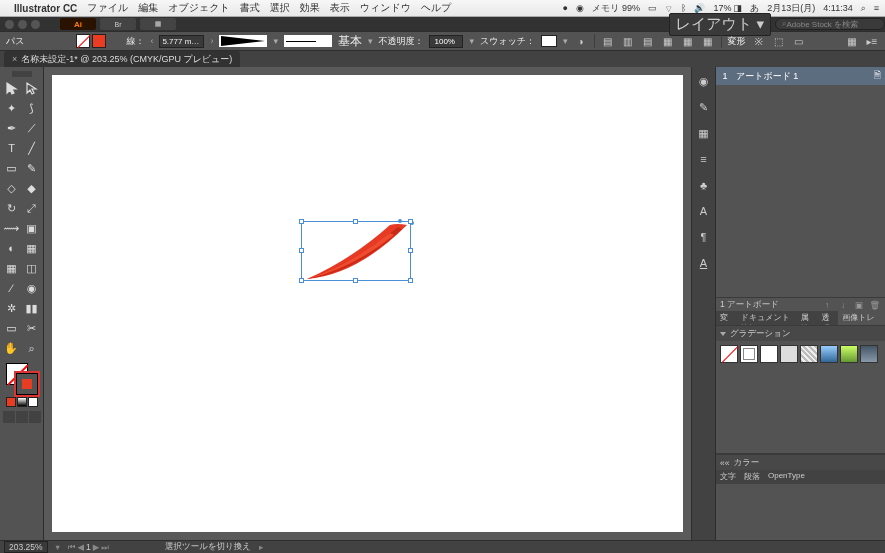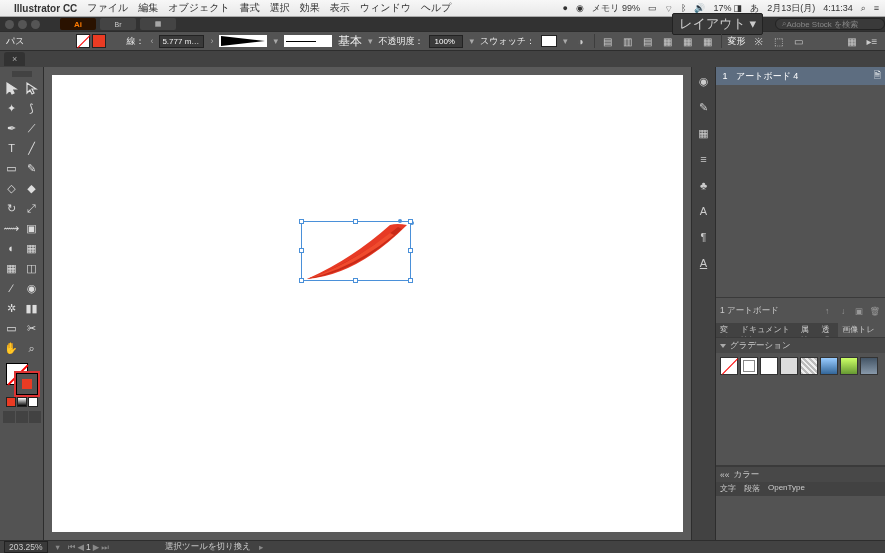--- a/index.html
+++ b/index.html
@@ -9,21 +9,21 @@
 .menubar .appname{font-weight:bold;margin-right:10px}
 .menubar .mitem{margin-right:10px;cursor:default}
 .menubar .spacer{flex:1}
 .menubar .ritem{margin-left:8px;font-size:9px;display:flex;align-items:center;gap:2px}
 .traffic{position:absolute;top:20px;left:5px;display:flex;gap:4px;z-index:5}
 .tl{width:9px;height:9px;border-radius:50%}
 .appbar{height:14px;background:#323232;display:flex;align-items:center;padding-left:60px;gap:4px}
 .appbar .aico{width:36px;height:12px;background:#444;border-radius:2px;display:flex;align-items:center;justify-content:center;font-size:7px;color:#ccc}
 .appbar .aico.ai{background:#2a1200;color:#ff7b00;font-weight:bold;font-size:8px}
 .appbar .sp{flex:1}
-.appbar .layoutbtn{font-size:13px;color:#ccc;padding:1px 6px;background:#3a3a3a;border:1px solid #222;border-radius:2px;margin-right:8px}
+.appbar .layoutbtn{font-size:15px;color:#ccc;padding:1px 6px;background:#3a3a3a;border:1px solid #222;border-radius:2px;margin-right:0}
 .appbar .search{width:110px;height:12px;background:#3a3a3a;border:1px solid #222;border-radius:6px;font-size:8px;color:#888;padding:0 6px;display:flex;align-items:center}
 .ctrlbar{height:20px;background:#535353;border-top:1px solid #2d2d2d;border-bottom:1px solid #2d2d2d;display:flex;align-items:center;padding:0 6px;gap:6px;font-size:9px;color:#ddd}
 .ctrlbar .lbl{color:#eee}
 .ctrlbar .swatchpair{display:flex;gap:2px}
 .ctrlbar .sw{width:14px;height:14px;border:1px solid #222}
 .ctrlbar .sw.none{background:#fff;position:relative}
 .ctrlbar .sw.none:after{content:"";position:absolute;left:-2px;top:50%;width:18px;height:1px;background:red;transform:rotate(-45deg)}
 .ctrlbar .sw.or{background:#ea3b23}
 .ctrlbar .numbox{background:#3a3a3a;border:1px solid #222;padding:1px 2px;font-size:8px;color:#eee;min-width:45px}
 .ctrlbar .brushprev{width:48px;height:12px;background:#fff;display:flex;align-items:center;justify-content:center}
@@ -61,21 +61,21 @@
 .dockstrip{width:24px;background:#424242;border-left:1px solid #2d2d2d;display:flex;flex-direction:column;align-items:center;padding-top:6px;gap:10px}
 .dockstrip .di{width:16px;height:16px;color:#ccc;display:flex;align-items:center;justify-content:center;font-size:11px}
 .panels{width:170px;background:#535353;border-left:1px solid #2d2d2d;display:flex;flex-direction:column;font-size:9px;color:#ccc}
 .ptabs{display:flex;background:#424242;height:16px;align-items:center}
 .ptabs .pt{padding:2px 5px;cursor:pointer;font-size:8.5px}
 .ptabs .pt.act{background:#535353;color:#fff}
 .artlist{flex:0 0 auto;height:230px;overflow:auto}
 .artrow{display:flex;align-items:center;height:18px;background:#5d6d80;padding:0 4px;gap:6px;font-size:9px;color:#fff}
 .artrow .num{width:10px;text-align:center}
 .artrow .paper{margin-left:auto;font-size:9px}
-.artfoot{display:flex;align-items:center;height:26px;border-top:1px solid #3a3a3a;padding:0 4px;font-size:8.5px;gap:4px}
+.artfoot{display:flex;align-items:center;height:14px;border-top:1px solid #3a3a3a;padding:0 4px;font-size:8.5px;gap:4px}
 .artfoot .sp{flex:1}
 .artfoot .fi{width:12px;height:12px;color:#999;display:flex;align-items:center;justify-content:center}
 .proptabs{display:flex;background:#424242;height:14px;font-size:8px}
 .proptabs .pt2{padding:1px 4px}
 .proptabs .pt2.act{background:#535353}
 .gradline{height:16px;display:flex;align-items:center;padding:0 4px;font-size:8.5px;background:#484848;border-top:1px solid #3a3a3a}
 .gradline .disc{width:0;height:0;border-left:3px solid transparent;border-right:3px solid transparent;border-top:4px solid #aaa;margin-right:4px}
 .swtabs{display:flex;background:#424242;height:16px;font-size:8.5px}
 .swtabs .pt{padding:2px 5px}
 .swtabs .pt.act{background:#535353}
@@ -184,20 +184,21 @@
   <div class="icn">⬚</div>
   <div class="icn">▭</div>
   <div class="sp" style="flex:1"></div>
   <div class="icn">▦</div>
   <div class="icn">▸≡</div>
 </div>
 
 <div class="tabbar">
   <div class="tab">
     <span class="x">×</span>
+    <span>名称未設定-1* @ 203.25% (CMYK/GPU プレビュー)</span>
   </div>
 </div>
 
 <div class="main">
 
   <div class="toolbox">
     <div class="tab2"></div>
     <div class="toolrow">
         <div class="tool">
           <svg viewBox="0 0 14 14">
@@ -309,21 +310,21 @@
     <div class="di">♣</div>
     <div class="di">A</div>
     <div class="di">¶</div>
     <div class="di" style="text-decoration:underline">A</div>
   </div>
 
   <div class="panels">
     <div class="artlist">
       <div class="artrow">
         <span class="num">1</span>
-        <span>アートボード 4</span>
+        <span>アートボード 1</span>
         <span class="paper">🗎</span>
       </div>
     </div>
     <div class="artfoot">
       <span>1 アートボード</span>
       <span class="sp"></span>
       <div class="fi">↑</div>
       <div class="fi">↓</div>
       <div class="fi">▣</div>
       <div class="fi">🗑</div>

